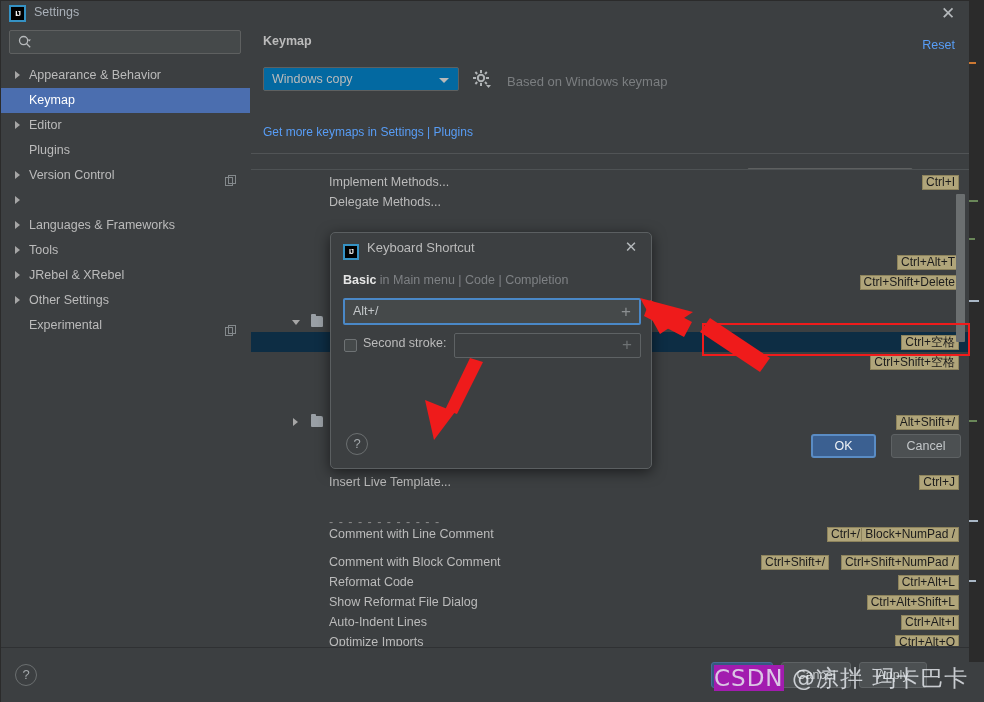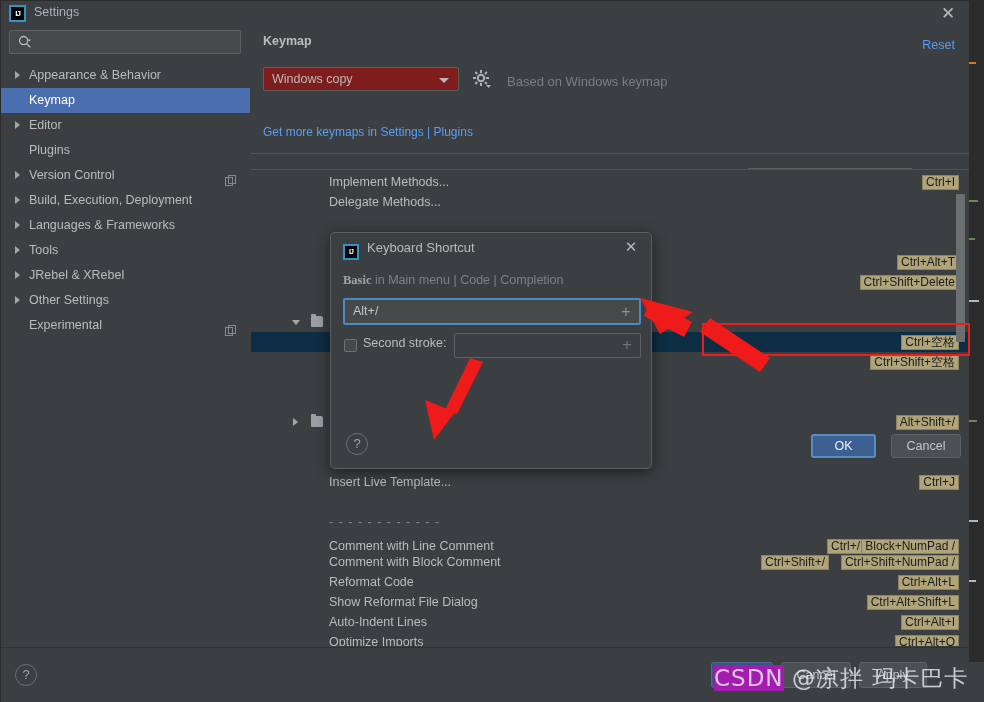--- a/index.html
+++ b/index.html
@@ -77,21 +77,21 @@
     background:#3c3f41;
   }
   .page-title {
     position:absolute; left:12px; top:7px; font-size:12.5px; font-weight:bold; color:#bbbbbb;
   }
   .reset-link {
     position:absolute; right:14px; top:11px; font-size:12.5px; color:#589df6; cursor:pointer;
   }
   .keymap-select {
     position:absolute; left:12px; top:40px; width:196px; height:24px;
-    background:#7f1d1d; border:1px solid #5e6060; border-radius:2px;
+    background:#0369a1; border:1px solid #5e6060; border-radius:2px;
     font-size:12.5px; color:#bbbbbb; line-height:23px; padding-left:8px; cursor:pointer;
   }
   .keymap-select .caret {
     position:absolute; right:9px; top:10px; width:0; height:0;
     border-top:5px solid #b9b9b9; border-left:5px solid transparent; border-right:5px solid transparent;
   }
   .gear-btn { position:absolute; left:221px; top:42px; width:20px; height:20px; cursor:pointer; }
   .based-on {
     position:absolute; left:256px; top:47px; font-size:13px; color:#7b7e80;
   }
@@ -197,21 +197,21 @@
   }
   .ks-title {
     position:absolute; left:36px; top:7px; font-size:13px; color:#bbbbbb;
   }
   .ks-close {
     position:absolute; right:12px; top:7px; width:16px; height:16px;
     color:#b4b8bb; font-size:15px; line-height:15px; text-align:center; cursor:pointer;
     font-family:"DejaVu Sans", sans-serif;
   }
   .ks-path { position:absolute; left:12px; top:40px; font-size:12.5px; }
-  .ks-path .basic { color:#a3a3a3; font-weight:bold;font-family:Liberation Serif, serif; }
+  .ks-path .basic { color:#e5e5e5; font-weight:bold; }
   .ks-path .rest { color:#7e8184; }
 
   .ks-input {
     position:absolute; left:12px; top:65px; width:298px; height:27px;
     background:#45494a; border:2px solid #4a88c7; border-radius:2px;
   }
   .ks-input .val {
     position:absolute; left:8px; top:4px; font-size:12.5px; color:#c3c7c9;
   }
   .ks-input .plus {
@@ -308,21 +308,20 @@
           <div class="tree-item">
             <span class="arrow"></span>
             <span class="label">Version Control</span>
             <span class="copy-ico"><svg width="11" height="11" viewBox="0 0 11 11">
                 <rect x="0.5" y="2.5" width="7" height="8" fill="none" stroke="#9da2a5"></rect>
                 <rect x="3.5" y="0.5" width="7" height="8" fill="none" stroke="#9da2a5"></rect>
               </svg></span>
           </div>
           <div class="tree-item">
             <span class="arrow"></span>
-            <span class="label">Build, Execution, Deployment</span>
           </div>
           <div class="tree-item">
             <span class="arrow"></span>
             <span class="label">Languages &amp; Frameworks</span>
           </div>
           <div class="tree-item">
             <span class="arrow"></span>
             <span class="label">Tools</span>
           </div>
           <div class="tree-item">
@@ -437,21 +436,21 @@
         </div>
         <div class="row" style="top: 382px;">
           <span class="act">Comment with Block Comment</span>
           <span class="kb" style="right:140px">Ctrl+Shift+/</span>
           <span class="kb" style="right:10px">Ctrl+Shift+NumPad /</span>
         </div>
         <div class="row" style="top: 402px;">
           <span class="act">Reformat Code</span>
           <span class="kb" style="right:10px">Ctrl+Alt+L</span>
         </div>
-        <div class="row" style="top: 366px; text-align: center;">
+        <div class="row" style="top: 354px; text-align: center;">
           <span class="act">Comment with Line Comment</span>
           <span class="kb" style="right:105px">Ctrl+/</span>
           <span class="kb" style="right:10px">Block+NumPad /</span>
         </div>
         <div class="row" style="top: 342px;">
           <span class="act dashes">- - - - - - - - - - - -</span>
         </div>
         <div class="row" style="top: 302px;">
           <span class="act">Insert Live Template...</span>
           <span class="kb" style="right:10px">Ctrl+J</span>

